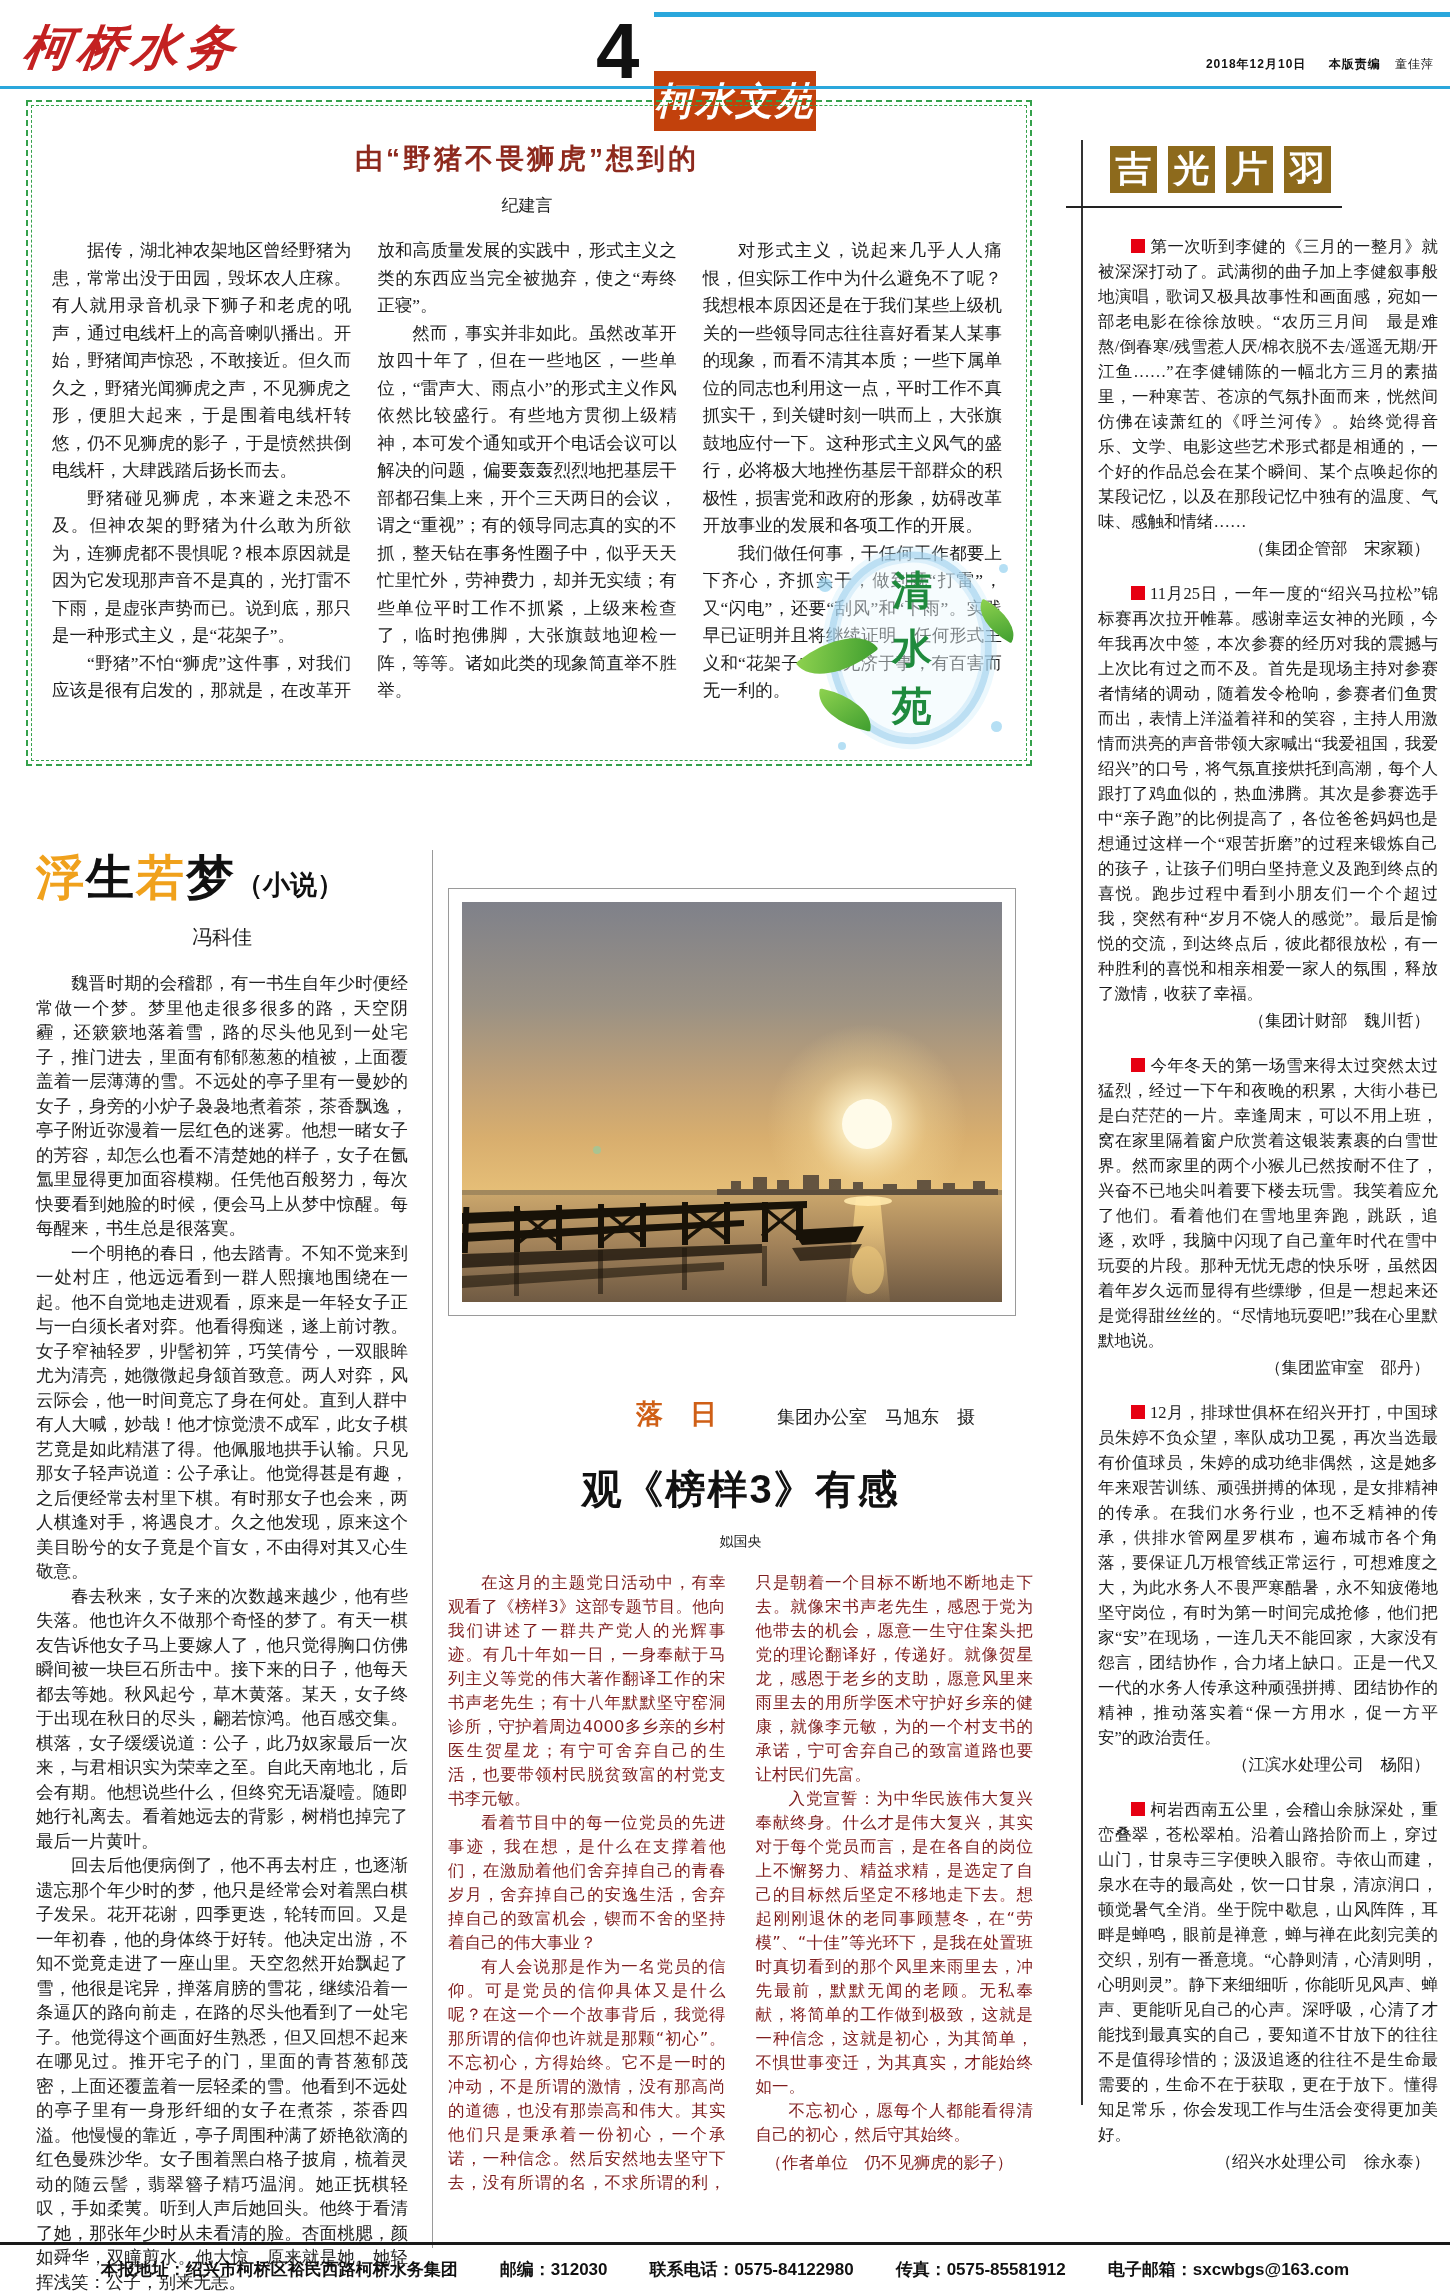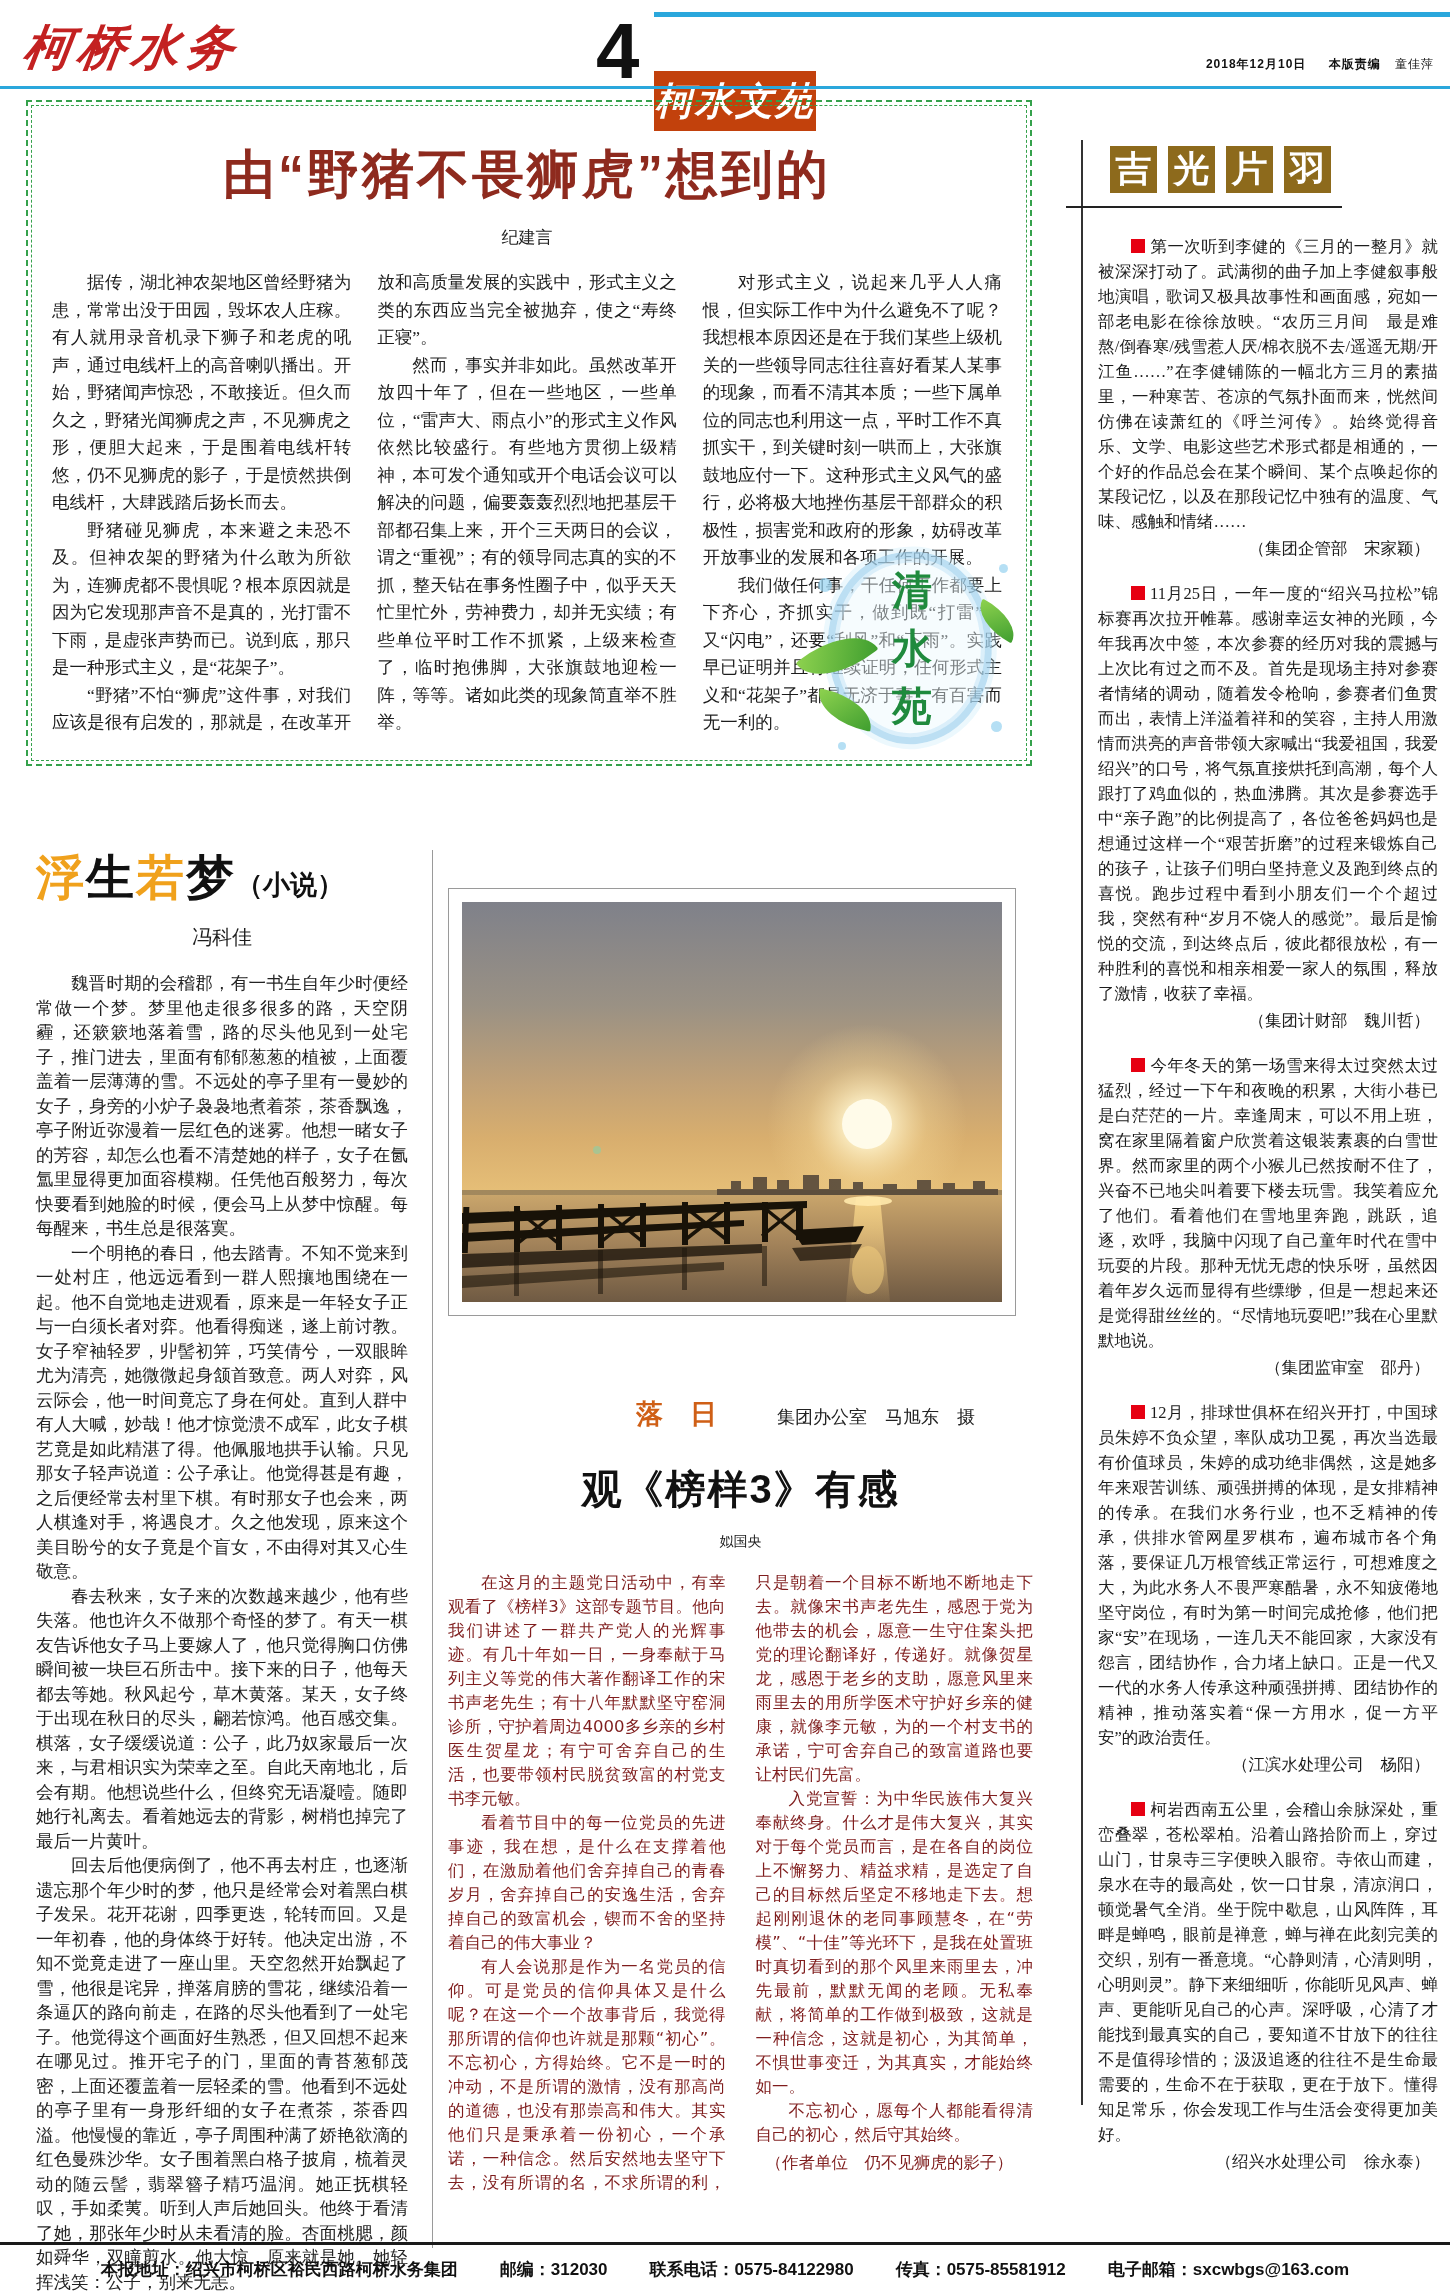--- a/index.html
+++ b/index.html
@@ -17,21 +17,21 @@
   .section-badge{position:absolute;left:654px;top:24px;width:162px;height:60px;background:#c2410c;color:#fff;font-family:var(--kai);font-style:italic;font-weight:bold;font-size:38px;line-height:60px;text-align:center;letter-spacing:2px;margin-top:47px;}
   .rule-cyan-top{position:absolute;left:654px;top:12px;width:796px;height:5px;background:#2aa7dc;}
   .rule-cyan-bottom{position:absolute;left:0;top:86px;width:1450px;height:3px;background:#2aa7dc;}
   .dateline{position:absolute;right:16px;top:56px;font-family:var(--hei);font-weight:bold;font-size:12px;color:#111;letter-spacing:1px;}
   .dateline .ed-name{font-family:var(--kai);font-weight:normal;margin-left:10px;}
   .dateline .ed-label{margin-left:18px;}
 
   
   .main-box{position:absolute;left:26px;top:100px;width:1006px;height:666px;border:2px dashed #35a14b;padding:3px;}
   .main-box-inner{width:100%;height:100%;border:1px dashed #35a14b;position:relative;padding:34px 24px 0 20px;}
-  .main-title{text-align:center;font-family:var(--hei);font-weight:900;font-size:52px;color:#8e2a1e;letter-spacing:3px;}
+  .main-title{text-align:center;font-family:var(--hei);font-weight:900;font-size:28px;color:#8e2a1e;letter-spacing:3px;}
   .main-byline{text-align:center;font-size:17px;margin-top:16px;color:#222;}
   .main-body{margin-top:20px;height:498px;column-count:3;column-gap:26px;font-size:17.5px;line-height:27.5px;text-align:justify;}
   .main-body p{text-indent:2em;}
 
   
   .decor{position:absolute;right:14px;bottom:2px;width:200px;height:214px;}
   .decor .splash{position:absolute;left:16px;top:8px;width:164px;height:192px;border-radius:50% 46% 52% 48%;border:7px solid rgba(140,200,235,.55);box-shadow:0 0 0 5px rgba(200,235,250,.35), inset 0 0 0 4px rgba(180,220,245,.4);transform:rotate(-7deg);background:rgba(235,248,253,.45);}
   .decor .drop{position:absolute;border-radius:50%;background:rgba(150,210,240,.7);}
   .d1{width:14px;height:14px;left:6px;top:34px;}
   .d2{width:9px;height:9px;right:4px;top:20px;}

